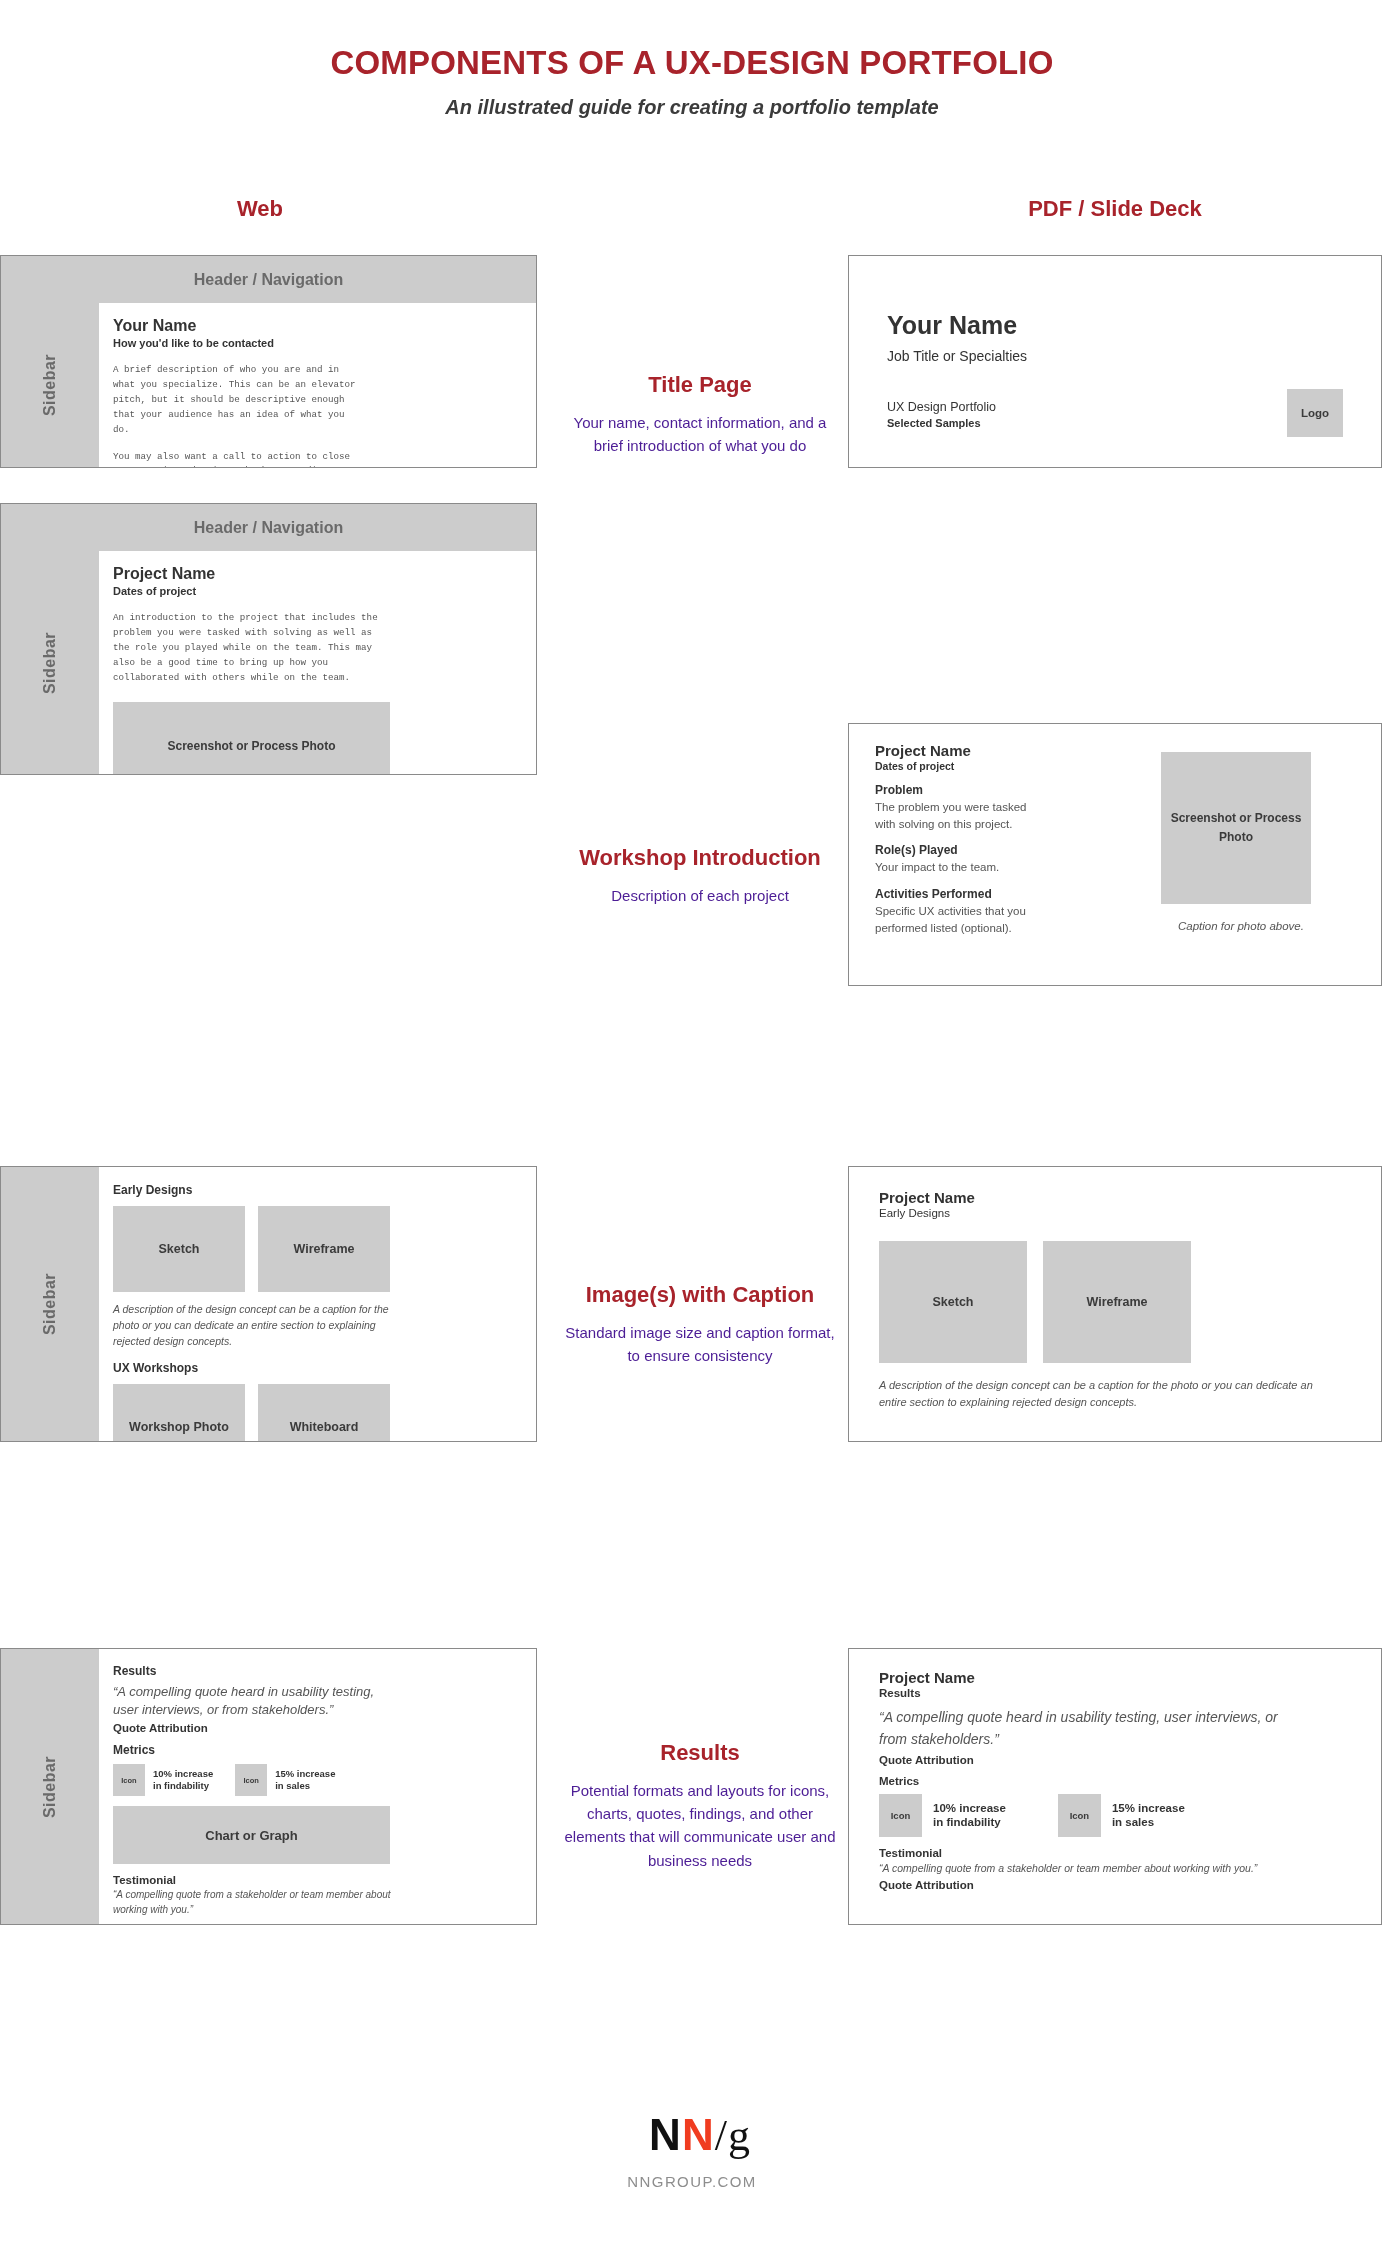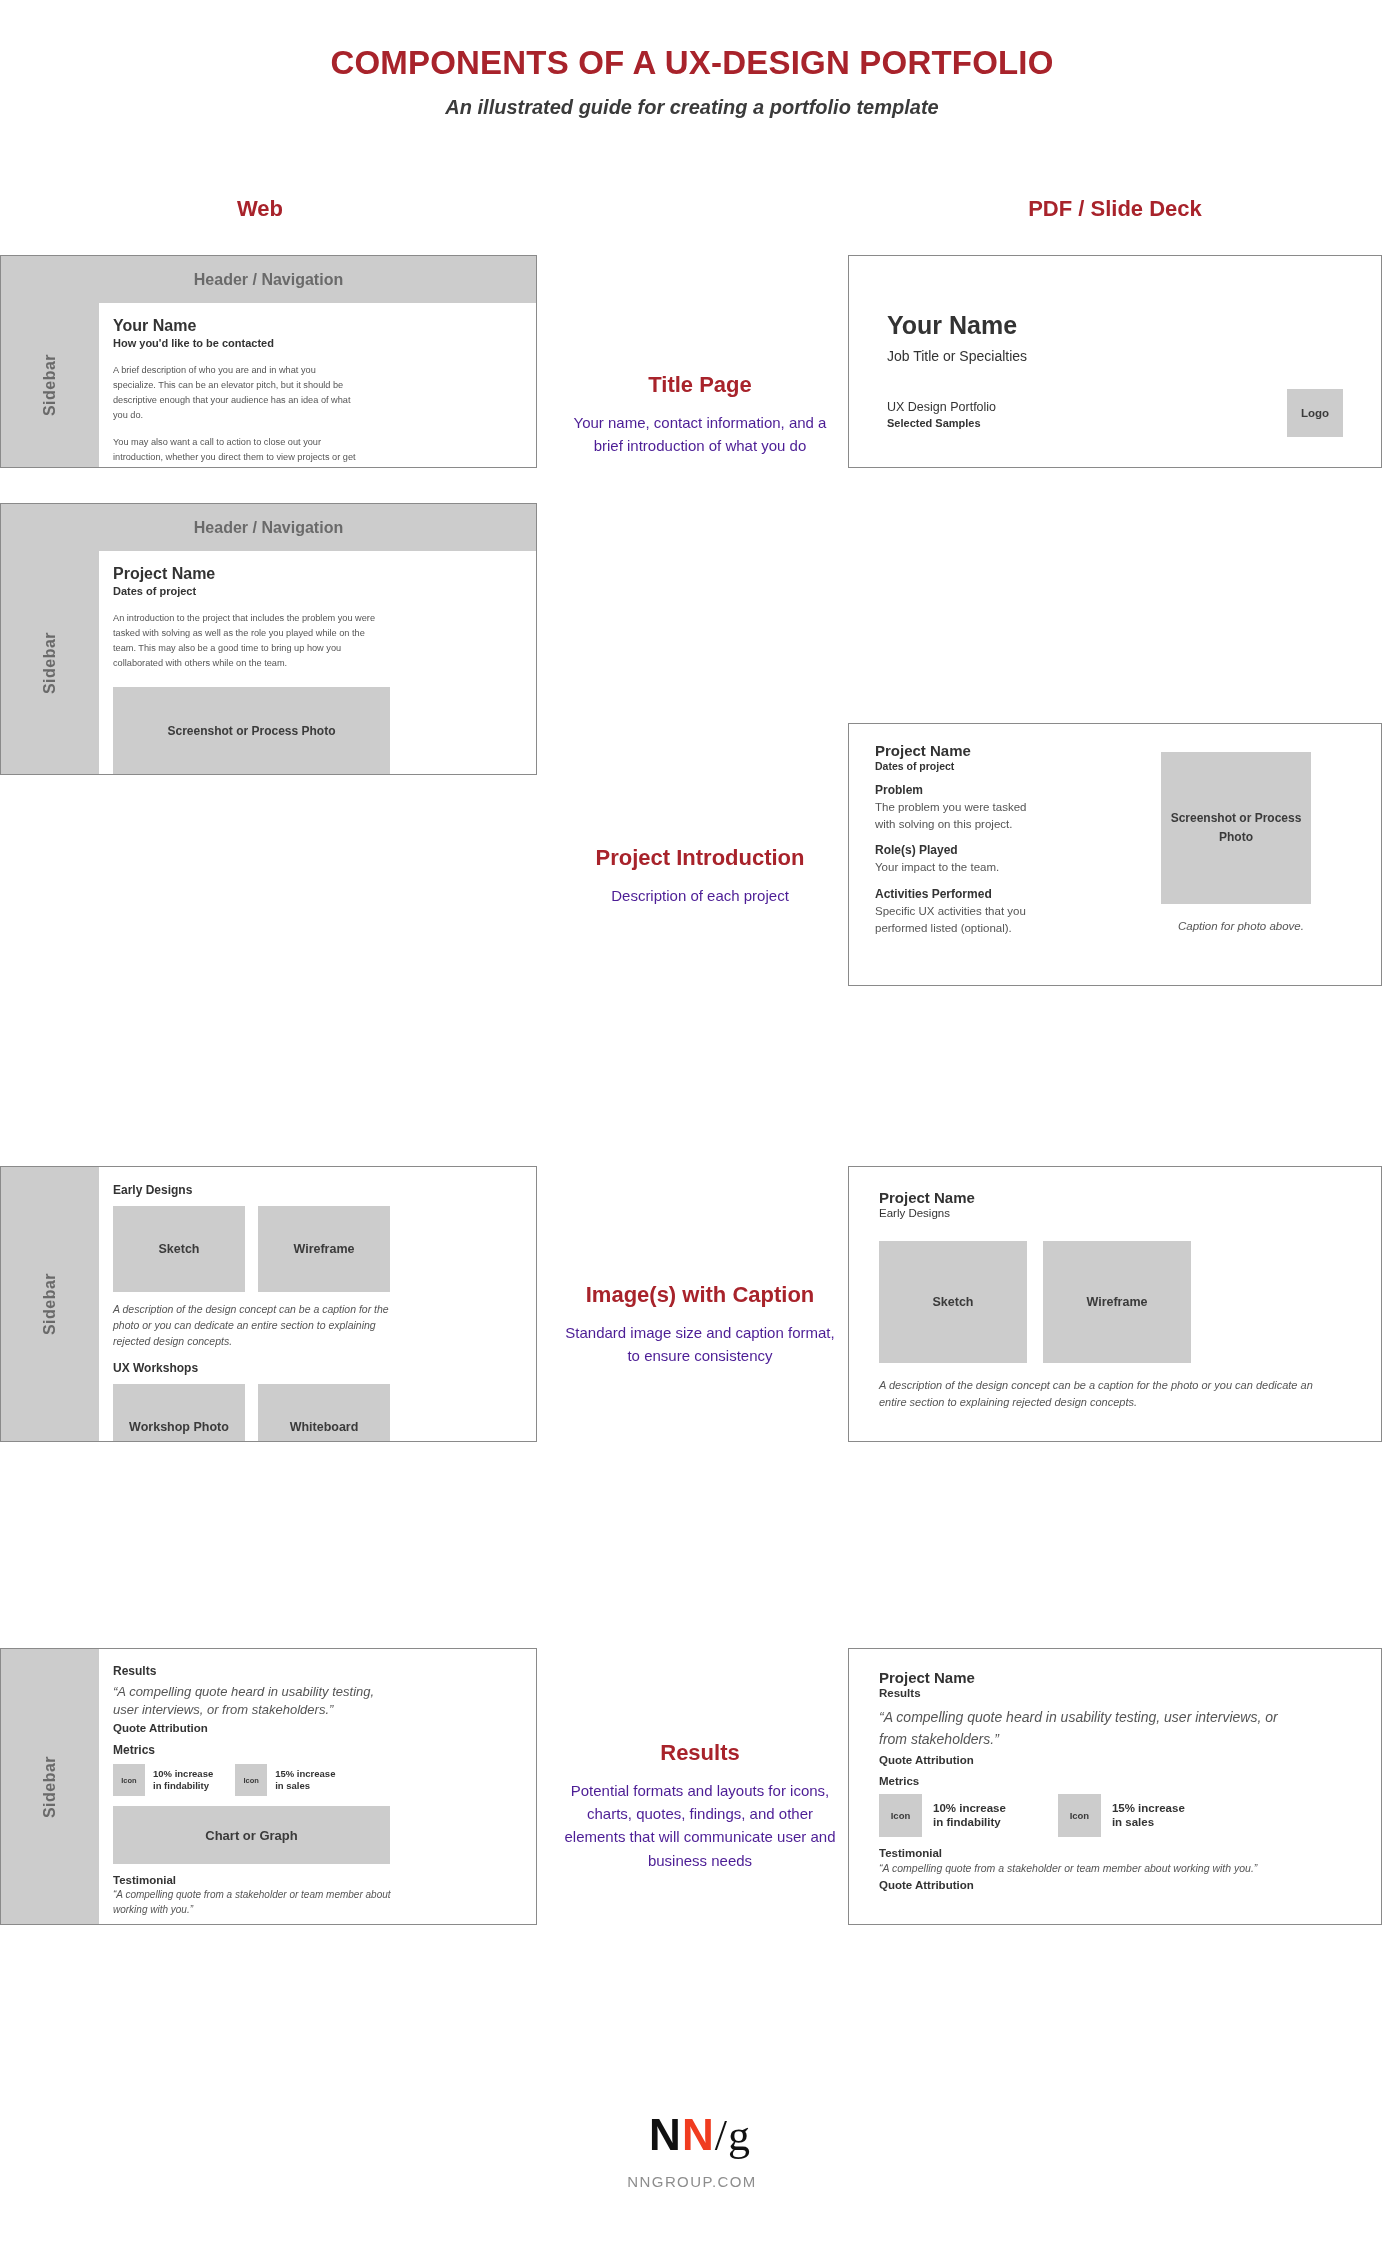--- a/index.html
+++ b/index.html
@@ -75,21 +75,21 @@
     white-space: nowrap;
     color: #6a6a6a;
     font-size: 16px;
     font-weight: bold;
     letter-spacing: 0.5px;
   }
   .web-content { flex: 1; padding: 14px 22px 10px 14px; position: relative; }
 
   .h-name { font-size: 16px; font-weight: bold; color: #333; }
   .h-sub { font-size: 11px; font-weight: bold; color: #333; margin-top: 2px; }
-  .body-text { font-size: 9.2px; line-height: 1.62; color: #555; margin-top: 14px; }
+  .body-text { font-size: 9.2px; line-height: 1.62; color: #555; margin-top: 14px; font-family: Liberation Mono, monospace; }
 
   .gray-box {
     background: #cccccc;
     display: flex;
     align-items: center;
     justify-content: center;
     text-align: center;
     font-weight: bold;
     color: #3b3b3b;
   }
@@ -237,21 +237,21 @@
         <div class="h-sub">Dates of project</div>
         <div class="body-text" style="width:270px">An introduction to the project that includes the problem you were tasked with solving as well as the role you played while on the team. This may also be a good time to bring up how you collaborated with others while on the team.</div>
         <div class="gray-box" style="margin-top:16px; width:277px; height:88px; font-size:12px;">
           <span>Screenshot or Process Photo</span>
         </div>
       </div>
     </div>
   </div>
 
   <div class="mid-col" style="top:845px;">
-    <div class="mid-title">Project Introduction</div>
+    <div class="mid-title">Workshop Introduction</div>
     <div class="mid-desc">Description of each project</div>
   </div>
 
   <div class="pdf-panel" style="top:723px; height:0;"></div>
   <div class="pdf-panel" style="top:723px; height:0px; border:none;"></div>
 
   <div class="pdf-panel" style="top:723px; height:0px; position:absolute; border:none;"></div>
 
   <div class="pdf-panel" style="top:723px; height:0; border:none;"></div>
 

